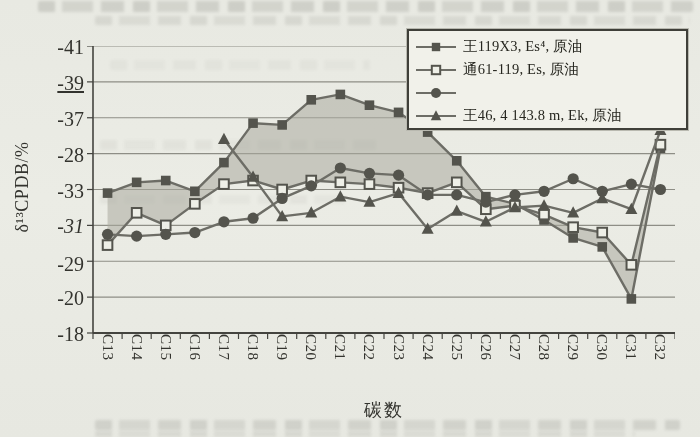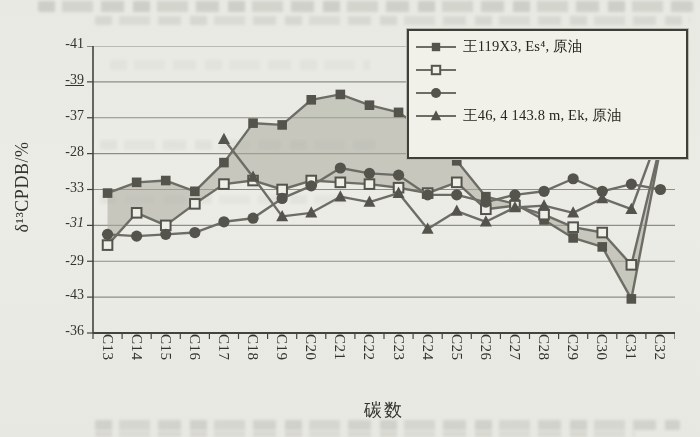--- a/index.html
+++ b/index.html
@@ -22,34 +22,34 @@
       rgba(95,95,88,.6) 63px 86px, rgba(95,95,88,0) 86px 95px);
     filter:blur(1.6px);
   }
   #y-title{
     position:absolute;left:-62px;top:176px;width:170px;height:22px;
     transform:rotate(-90deg);
     font-size:18px;text-align:center;letter-spacing:.5px;color:#33332e;
   }
   .ytick{
     position:absolute;left:36px;width:48px;height:20px;text-align:right;
-    font-size:14px;color:#33332e;
+    font-size:20px;color:#33332e;
   }
   .xtick{
     position:absolute;width:58px;height:16px;line-height:16px;
     transform:rotate(90deg);
     font-size:15px;text-align:left;color:#33332e;letter-spacing:.5px;
   }
   #x-title{
     position:absolute;left:93px;top:398px;width:582px;height:24px;
     text-align:center;font-size:18px;letter-spacing:2px;color:#33332e;
   }
   #plot-svg{position:absolute;left:85px;top:46px;}
   #legend{
-    position:absolute;left:407px;top:29px;width:281px;height:130px;
+    position:absolute;left:407px;top:29px;width:281px;height:101px;
     background:#f1f1ea;border:2px solid #3f3f39;box-shadow:0 0 0 1px #b9b9b0;
     box-sizing:border-box;padding:4px 6px 2px 6px;z-index:5;
   }
   .legend-row{display:flex;align-items:center;height:23px;overflow:hidden;}
   .legend-swatch{flex:0 0 42px;height:16px;margin-right:6px;}
   .legend-label{font-size:14.5px;white-space:nowrap;color:#26261f;letter-spacing:.2px;}
 </style>
 </head>
 <body>
 
@@ -193,22 +193,22 @@
     </svg>
 
   <div id="ticks">
       <div class="ytick" style="top: 36px;">-41</div>
       <div class="ytick" style="top: 71.875px; text-decoration: underline;">-39</div>
       <div class="ytick" style="top: 107.75px;">-37</div>
       <div class="ytick" style="top: 143.625px;">-28</div>
       <div class="ytick" style="top: 179.5px;">-33</div>
       <div class="ytick" style="top: 215.375px; font-style: italic;">-31</div>
       <div class="ytick" style="top: 253px;">-29</div>
-      <div class="ytick" style="top: 287.125px;">-43</div>
-      <div class="ytick" style="top: 323px;">-36</div>
+      <div class="ytick" style="top: 287.125px;">-20</div>
+      <div class="ytick" style="top: 323px;">-18</div>
       <div class="xtick" style="left: 78.55px; top: 355px;">C13</div>
       <div class="xtick" style="left: 107.65px; top: 355px;">C14</div>
       <div class="xtick" style="left: 136.75px; top: 355px;">C15</div>
       <div class="xtick" style="left: 165.85px; top: 355px;">C16</div>
       <div class="xtick" style="left: 194.95px; top: 355px;">C17</div>
       <div class="xtick" style="left: 224.05px; top: 355px;">C18</div>
       <div class="xtick" style="left: 253.15px; top: 355px;">C19</div>
       <div class="xtick" style="left: 282.25px; top: 355px;">C20</div>
       <div class="xtick" style="left: 311.35px; top: 355px;">C21</div>
       <div class="xtick" style="left: 340.45px; top: 355px;">C22</div>
@@ -230,20 +230,21 @@
           <line x1="1" y1="8" x2="41" y2="8" stroke="#6d6d66" stroke-width="2.2"></line>
           <rect x="16.8" y="3.8" width="8.4" height="8.4" fill="#54544d"></rect>
         </svg>
       <span class="legend-label">王119X3, Es⁴, 原油</span>
     </div>
     <div class="legend-row">
       <svg class="legend-swatch" width="42" height="16" viewBox="0 0 42 16">
           <line x1="1" y1="8" x2="41" y2="8" stroke="#6d6d66" stroke-width="2.2"></line>
           <rect x="16.8" y="3.8" width="8.4" height="8.4" fill="#eeefe7" stroke="#54544d" stroke-width="2"></rect>
         </svg>
+      <span class="legend-label">通61-119, Es, 原油</span>
     </div>
     <div class="legend-row">
       <svg class="legend-swatch" width="42" height="16" viewBox="0 0 42 16">
           <line x1="1" y1="8" x2="41" y2="8" stroke="#6d6d66" stroke-width="2.2"></line>
           <circle cx="21" cy="8" r="5" fill="#54544d"></circle>
         </svg>
     </div>
     <div class="legend-row">
       <svg class="legend-swatch" width="42" height="16" viewBox="0 0 42 16">
           <line x1="1" y1="8" x2="41" y2="8" stroke="#6d6d66" stroke-width="2.2"></line>

